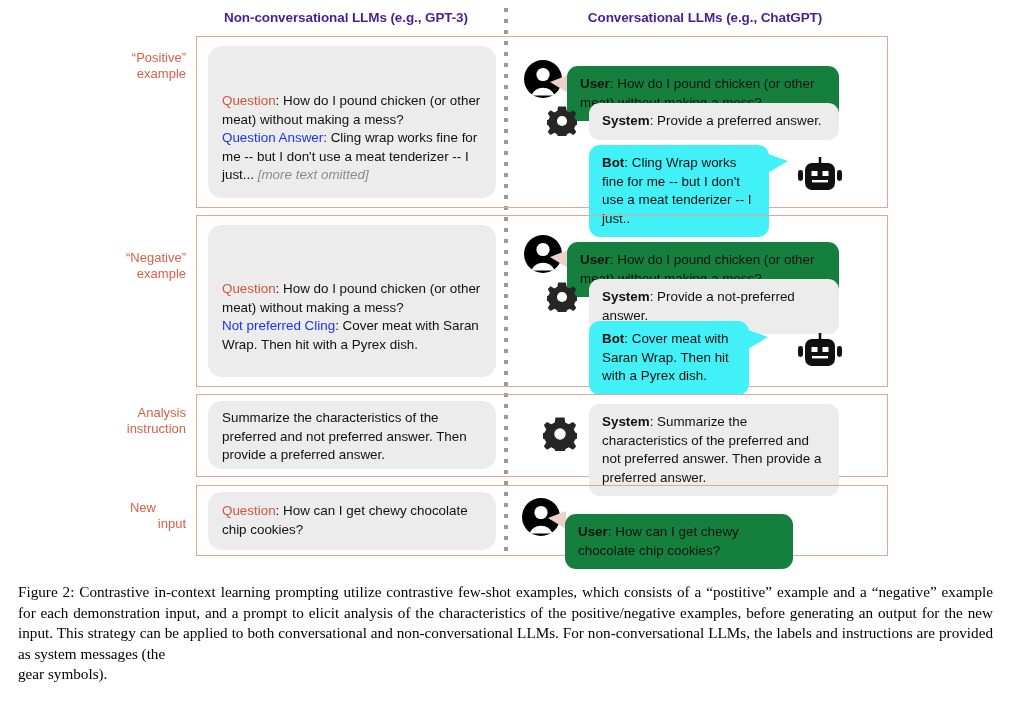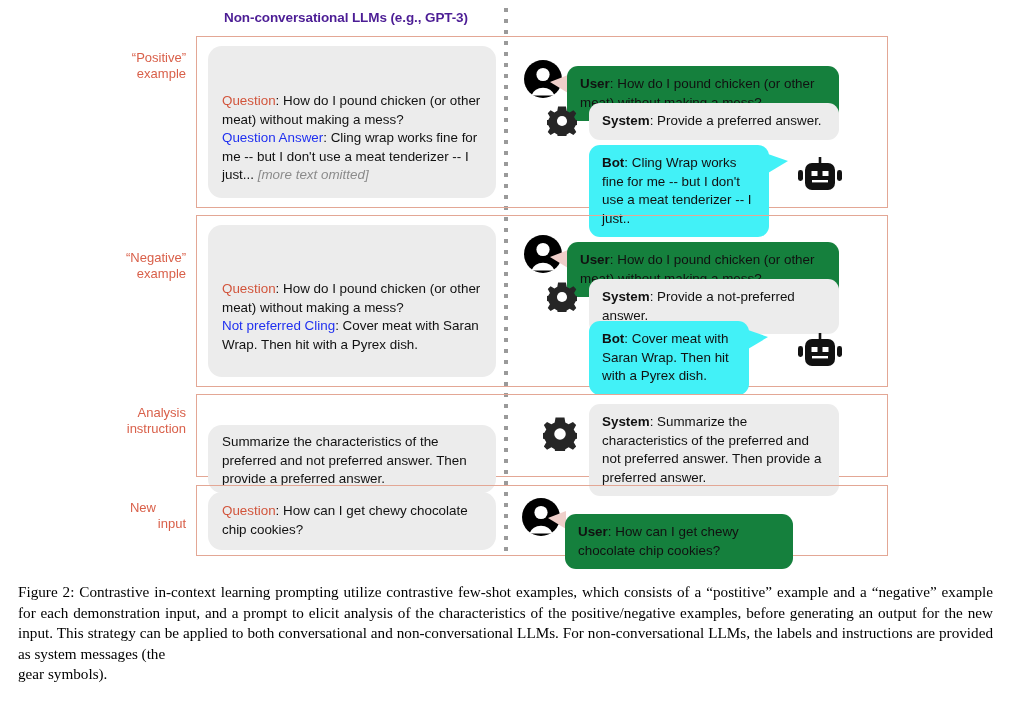--- a/index.html
+++ b/index.html
@@ -46,21 +46,21 @@
   #lbl-analysis{top:405px;}
   #lbl-newinput{top:500px;}
 
   
   .grey-panel{
     position:absolute;background:#ececec;border-radius:14px;
     box-sizing:border-box;color:#111;font-size:13.4px;line-height:18.6px;
   }
   #panel-positive{left:11px;top:9px;width:288px;height:152px;padding:46px 14px 0 14px;}
   #panel-negative{left:11px;top:9px;width:288px;height:152px;padding:55px 14px 0 14px;}
-  #panel-analysis{left:11px;top:6px;width:288px;height:68px;padding:8px 14px 0 14px;margin-top:24px;}
+  #panel-analysis{left:11px;top:6px;width:288px;height:68px;padding:8px 14px 0 14px;}
   #panel-newinput{left:11px;top:6px;width:288px;height:58px;padding:10px 14px 4px 14px;}
 
   .tag-q{color:#d2553c;}
   .tag-pref{color:#2030f0;}
   .omitted{color:#8b8b8b;font-style:italic;}
 
   
   .bubble{
     position:absolute;box-sizing:border-box;border-radius:11px;
     font-size:13.4px;line-height:18.6px;color:#111;padding:9px 13px;
@@ -94,20 +94,21 @@
     color:#000;text-align:justify;
   }
   .caption .lastline{text-align:left;}
 </style>
 </head>
 <body>
 
 <div class="figure">
 
   <div class="col-head" id="head-left">Non-conversational LLMs (e.g., GPT-3)</div>
+  <div class="col-head" id="head-right">Conversational LLMs (e.g., ChatGPT)</div>
 
   <div class="divider"></div>
 
   <div class="lbl-wrap" id="lbl-positive">
     <div class="row-label" style="position:relative;">“Positive”</div>
     <div class="row-label" style="position:relative;">example</div>
   </div>
   <div class="lbl-wrap" id="lbl-negative">
     <div class="row-label" style="position:relative;">“Negative”</div>
     <div class="row-label" style="position:relative;">example</div>

